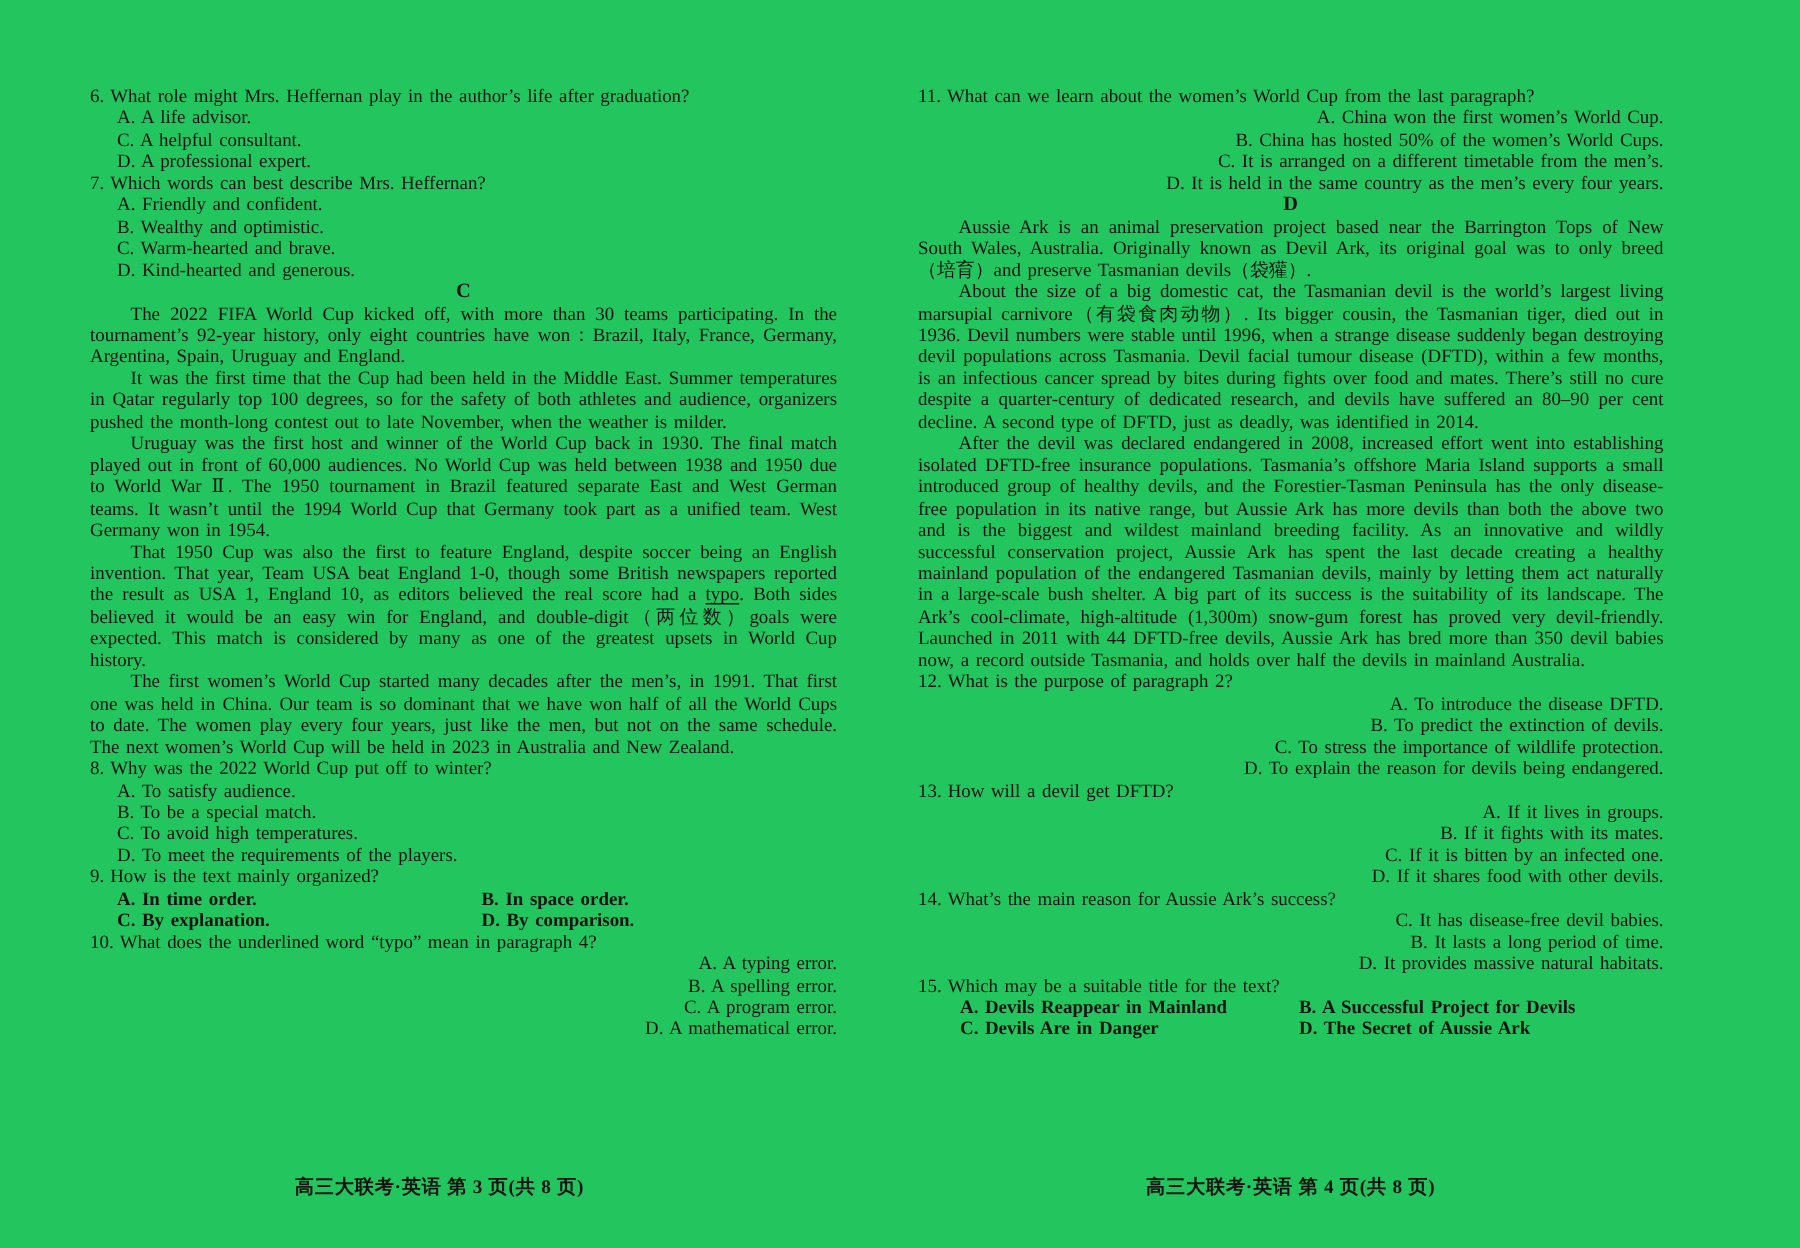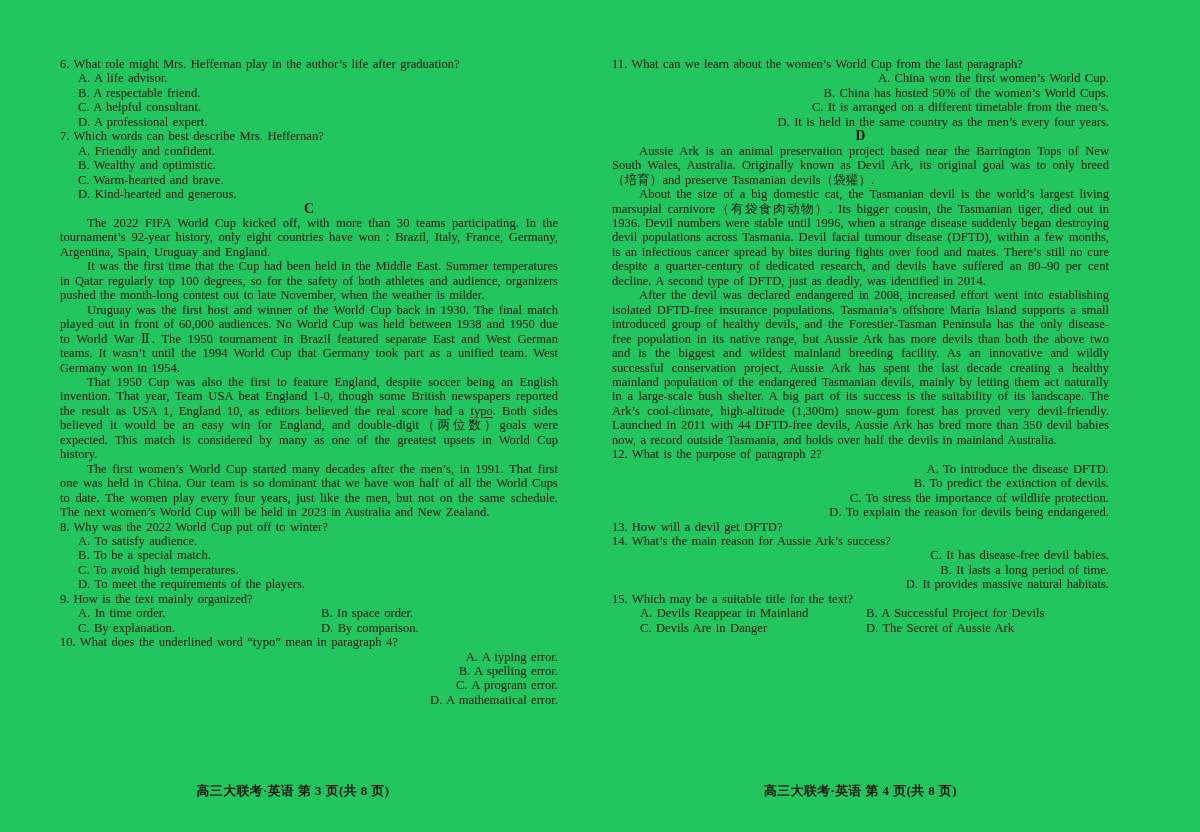--- a/index.html
+++ b/index.html
@@ -17,21 +17,21 @@
     font-size:12.6px;line-height:14.45px;
   }
   .col-left{left:60px;width:498px;}
   .col-right{left:612px;width:497px;}
   .q-line{word-spacing:0.10em;}
   .q-num{margin-right:4px;}
   .opts{margin:0;}
   .opt{word-spacing:0.10em;}
   .ind-sm .opt{padding-left:18px;}
   .ind-lg .opt{padding-left:28px;text-align:right;}
-  .grid2{display:grid;}
+  .grid2{display:grid;font-weight:bold;}
   .grid2 .opt{padding-left:0;}
   .g-q9{grid-template-columns:243px auto;padding-left:18px;}
   .g-q15{grid-template-columns:226px auto;padding-left:28px;}
   .sec-head{
     text-align:center;font-weight:700;font-size:13.6px;
   }
   .para{
     margin:0;text-align:justify;text-indent:2.15em;
     word-spacing:0.10em;
   }
@@ -48,21 +48,20 @@
 <body>
 
 <div class="page">
 
   <div class="col col-left">
 
     <div class="q">
       <div class="q-line"><span class="q-num">6.</span><span class="q-text">What role might Mrs. Heffernan play in the author’s life after graduation?</span></div>
       <div class="opts ind-sm">
         <div class="opt">A. A life advisor.</div>
-        <div class="opt">B. A respectable friend.</div>
         <div class="opt">C. A helpful consultant.</div>
         <div class="opt">D. A professional expert.</div>
       </div>
     </div>
 
     <div class="q">
       <div class="q-line"><span class="q-num">7.</span><span class="q-text">Which words can best describe Mrs. Heffernan?</span></div>
       <div class="opts ind-sm">
         <div class="opt">A. Friendly and confident.</div>
         <div class="opt">B. Wealthy and optimistic.</div>
@@ -133,20 +132,26 @@
       <div class="opts ind-lg">
         <div class="opt">A. To introduce the disease DFTD.</div>
         <div class="opt">B. To predict the extinction of devils.</div>
         <div class="opt">C. To stress the importance of wildlife protection.</div>
         <div class="opt">D. To explain the reason for devils being endangered.</div>
       </div>
     </div>
 
     <div class="q">
       <div class="q-line"><span class="q-num">13.</span><span class="q-text">How will a devil get DFTD?</span></div>
+      <div class="opts ind-lg">
+        <div class="opt">A. If it lives in groups.</div>
+        <div class="opt">B. If it fights with its mates.</div>
+        <div class="opt">C. If it is bitten by an infected one.</div>
+        <div class="opt">D. If it shares food with other devils.</div>
+      </div>
     </div>
 
     <div class="q">
       <div class="q-line"><span class="q-num">14.</span><span class="q-text">What’s the main reason for Aussie Ark’s success?</span></div>
       <div class="opts ind-lg">
         <div class="opt">C. It has disease-free devil babies.</div>
         <div class="opt">B. It lasts a long period of time.</div>
         <div class="opt">D. It provides massive natural habitats.</div>
       </div>
     </div>

